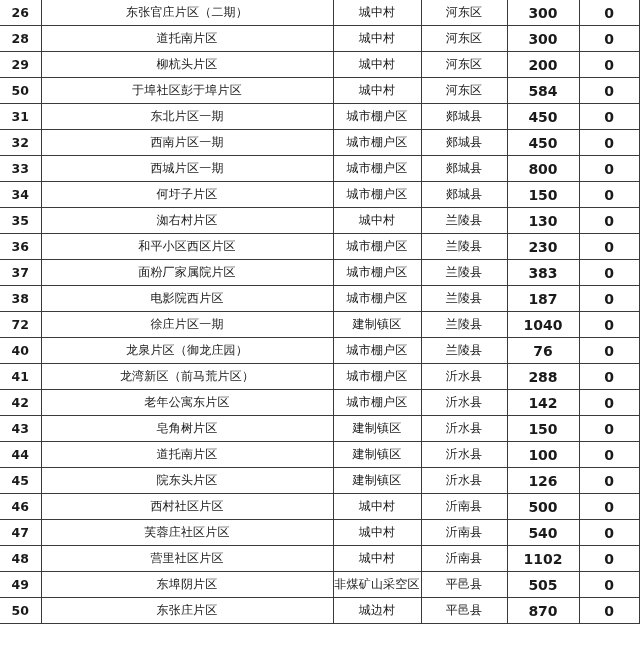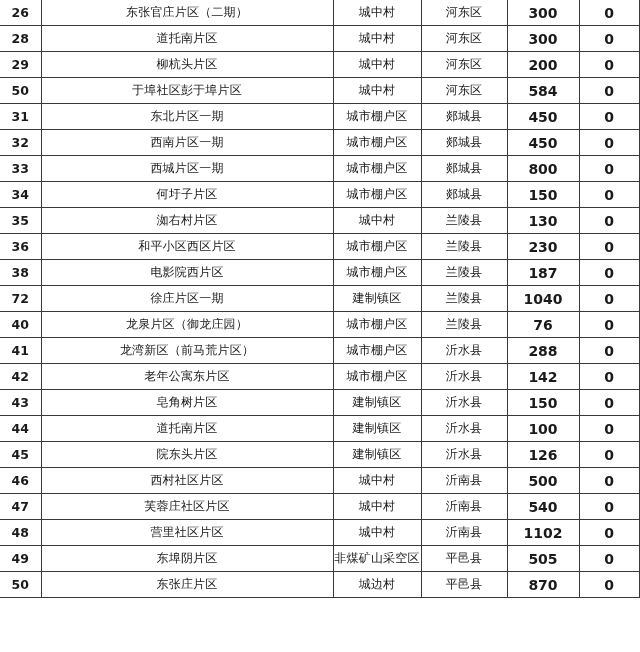--- a/index.html
+++ b/index.html
@@ -126,20 +126,28 @@
 
   <tr>
     <td class="idx">36</td>
     <td class="cn">和平小区西区片区</td>
     <td class="cn">城市棚户区</td>
     <td class="cn">兰陵县</td>
     <td class="num">230</td>
     <td class="num last">0</td>
   </tr>
 
+  <tr>
+    <td class="idx">37</td>
+    <td class="cn">面粉厂家属院片区</td>
+    <td class="cn">城市棚户区</td>
+    <td class="cn">兰陵县</td>
+    <td class="num">383</td>
+    <td class="num last">0</td>
+  </tr>
 
   <tr>
     <td class="idx">38</td>
     <td class="cn">电影院西片区</td>
     <td class="cn">城市棚户区</td>
     <td class="cn">兰陵县</td>
     <td class="num">187</td>
     <td class="num last">0</td>
   </tr>
 

